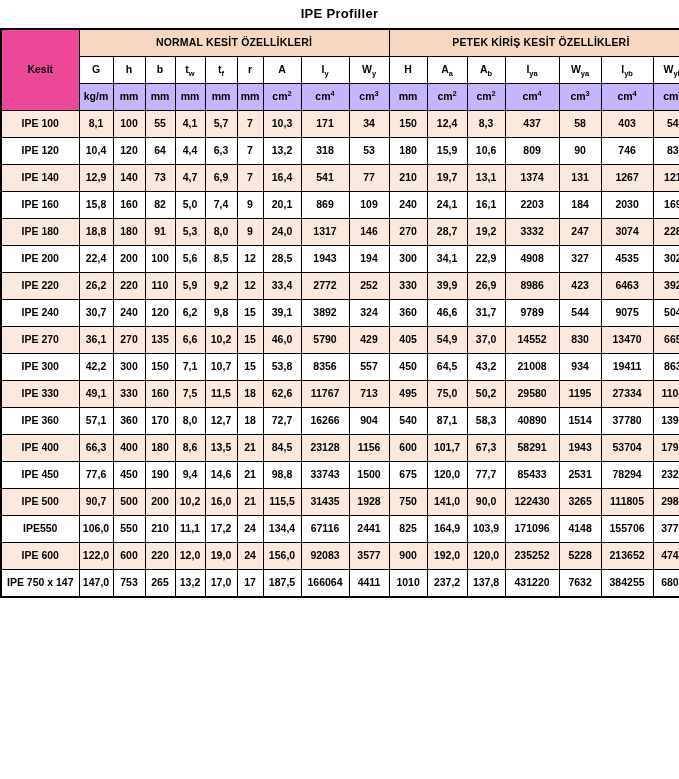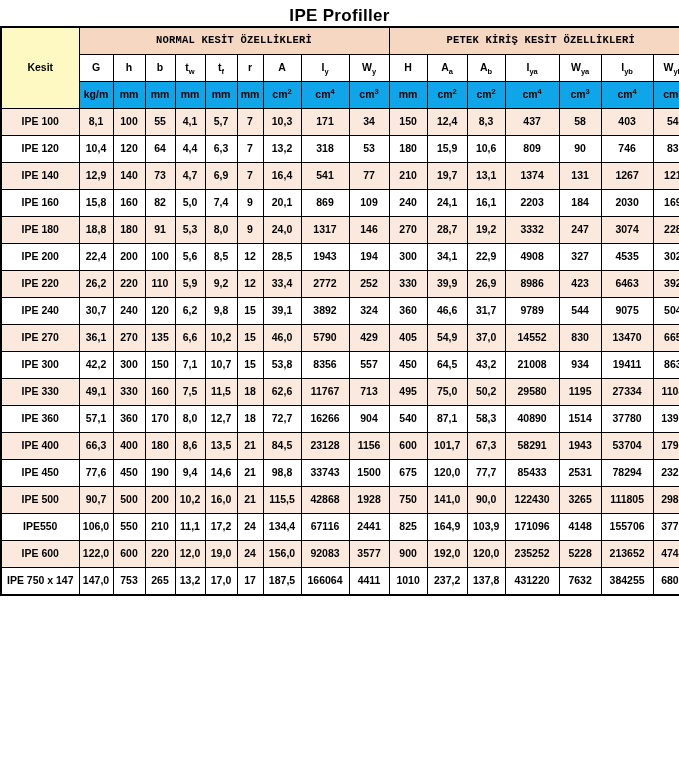--- a/index.html
+++ b/index.html
@@ -15,23 +15,24 @@
     overflow: hidden;
   }
   .page {
     width: 679px;
     height: 779px;
     position: relative;
     box-sizing: border-box;
   }
   .title {
     text-align: center;
-    font-size: 17px;
+    font-size: 13px;
     font-weight: bold;
     padding-top: 6px;
+    padding-bottom: 7px;
     letter-spacing: 0.3px;
   }
   table.profiles {
     border-collapse: collapse;
     margin: 0 auto;
     width: 659px;
     table-layout: fixed;
     border: 2px solid #000;
   }
   table.profiles td, table.profiles th {
@@ -44,36 +45,35 @@
     height: 26px;
     line-height: 1.05;
   }
   
   .grp {
     background: #f6d7c2;
     font-size: 10.5px;
     font-weight: bold;
     height: 16px;
     letter-spacing: 0.2px;
-    font-family: Liberation Mono, monospace;
   }
   .grp-normal { }
   .grp-petek { }
   .hdr-sym {
     background: #ffffff;
     height: 24px;
     font-size: 11px;
   }
   .hdr-unit {
-    background: #0ea5e9;
+    background: #c4b5fd;
     height: 24px;
     font-size: 10px;
   }
   .kesit-head {
-    background: #fef9c3;
+    background: #ec4899;
     font-size: 11.5px;
     font-weight: bold;
   }
   .row-alt td {
     background: #fbe9dd;
   }
   .row-plain td {
     background: #ffffff;
   }
   td.kesit {
@@ -451,21 +451,21 @@
         </tr>
         <tr class="row-alt">
           <td class="kesit">IPE 500</td>
           <td>90,7</td>
           <td>500</td>
           <td>200</td>
           <td>10,2</td>
           <td>16,0</td>
           <td>21</td>
           <td>115,5</td>
-          <td>42868</td>
+          <td>31435</td>
           <td>1928</td>
           <td>750</td>
           <td>141,0</td>
           <td>90,0</td>
           <td>122430</td>
           <td>3265</td>
           <td>111805</td>
           <td>2981</td>
         </tr>
         <tr class="row-plain">

